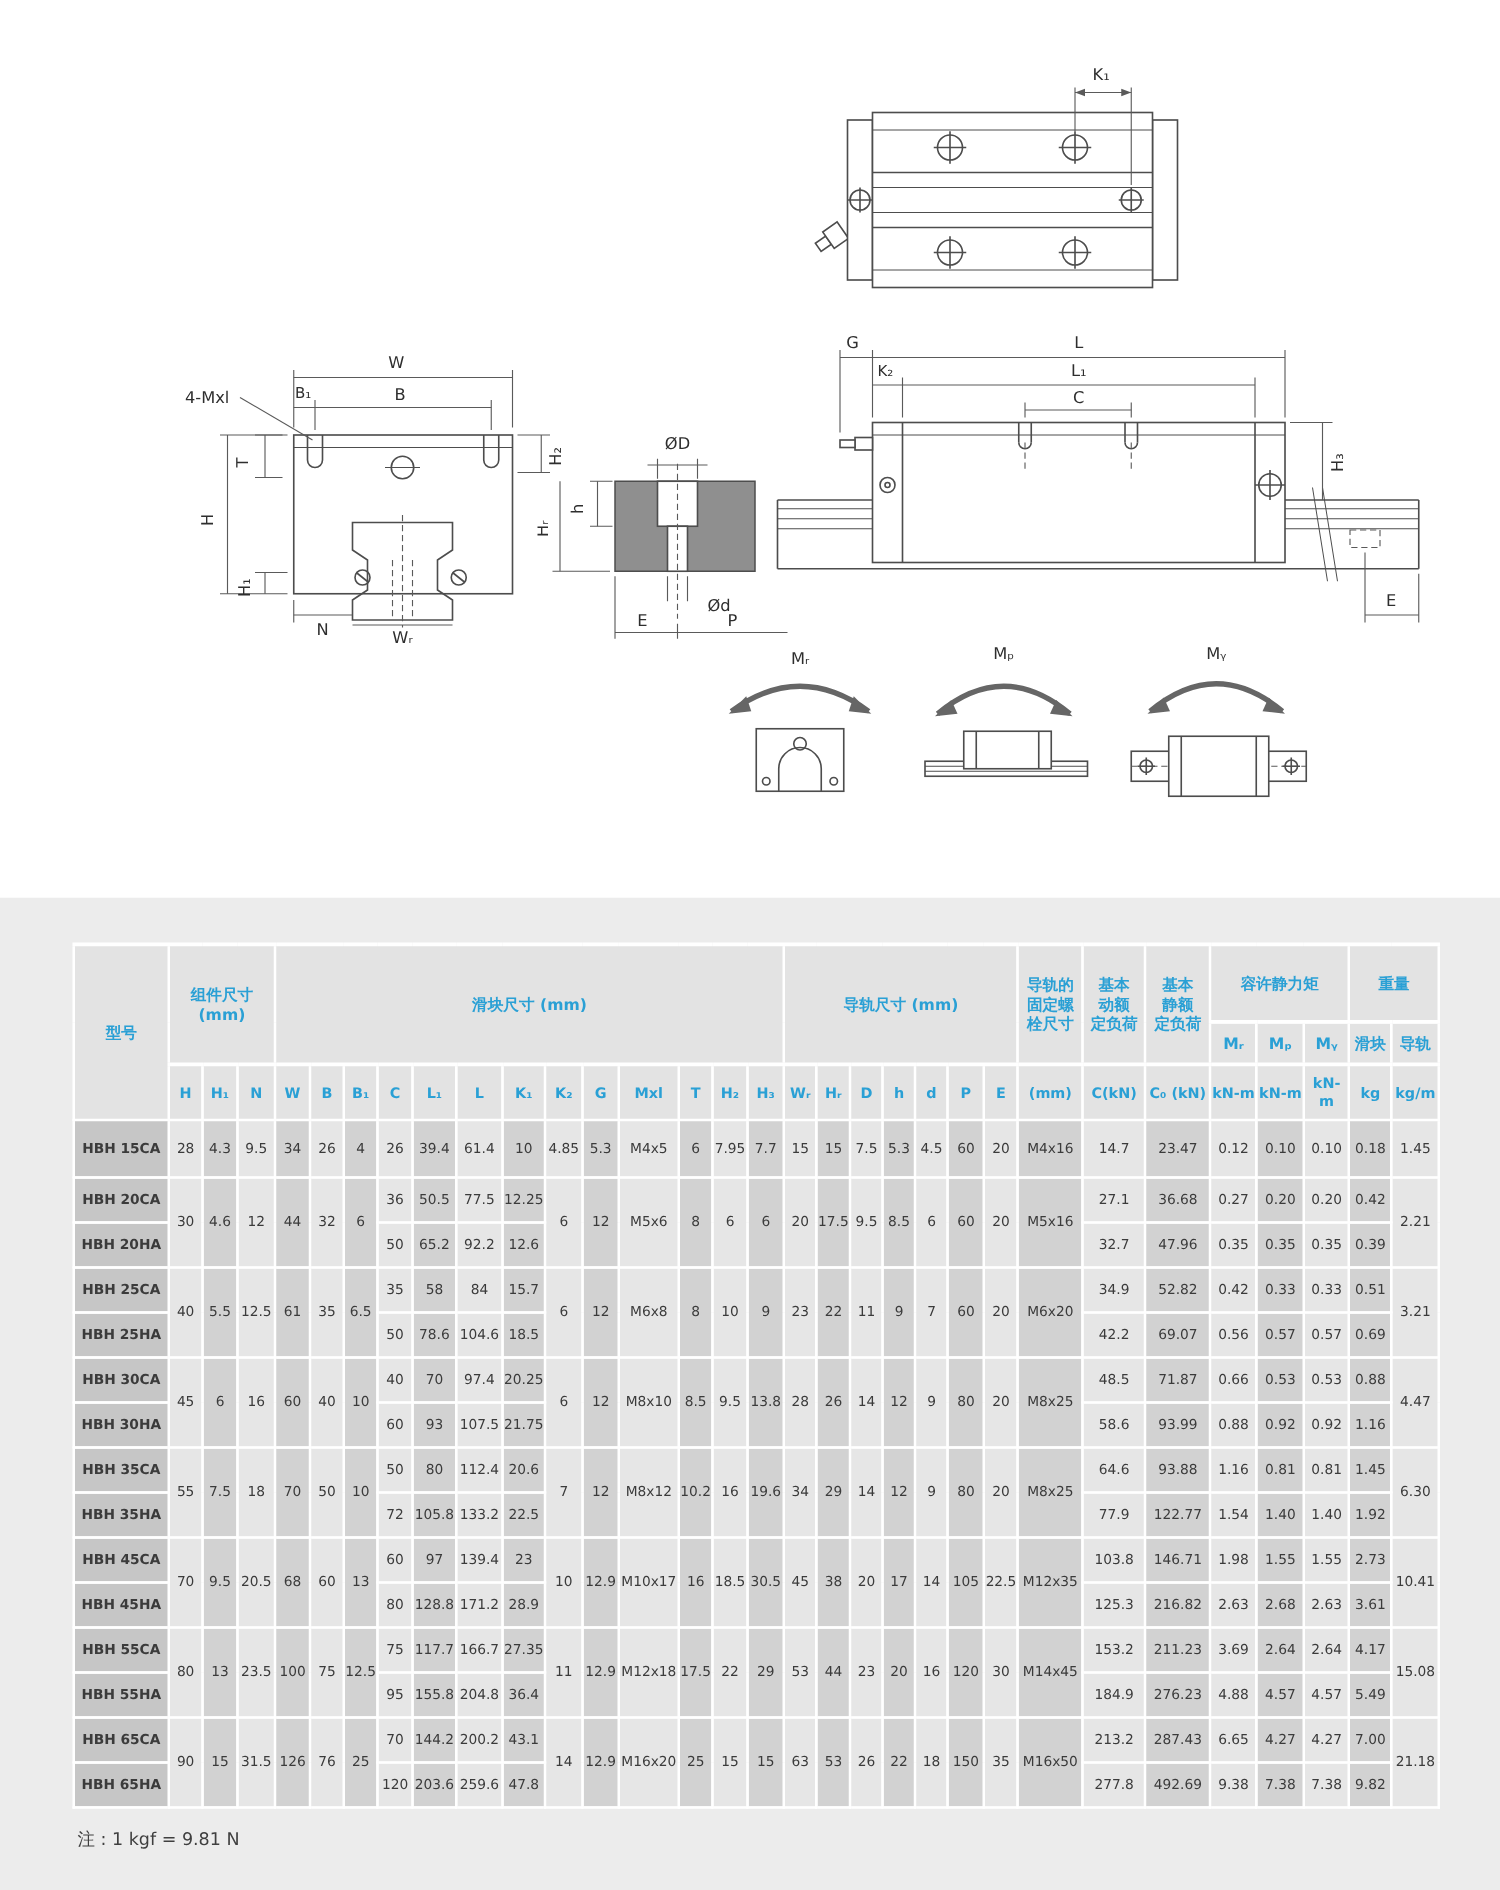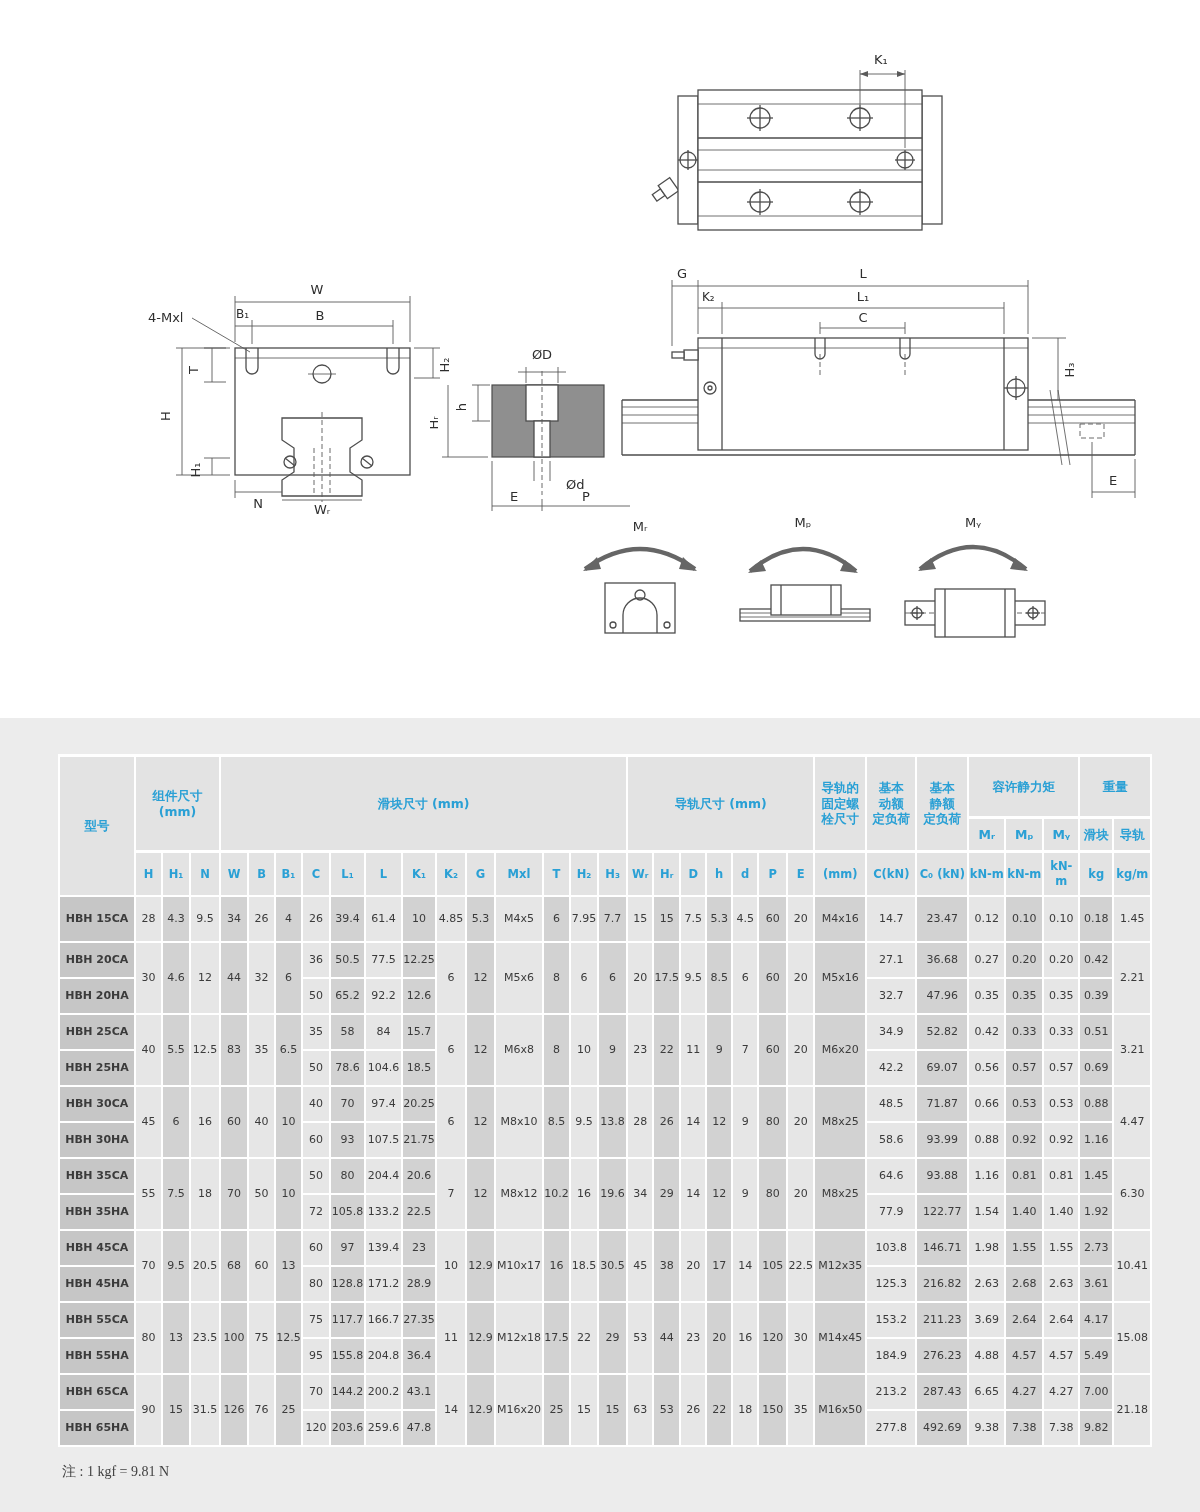--- a/index.html
+++ b/index.html
@@ -44,21 +44,21 @@
   table.spec tbody tr{height:36px;}
   table.spec tbody tr.tall{height:46px;}
   td.c-l{background:#e6e6e6;}
   td.c-d{background:#d2d2d2;}
   td.c-m{
     background:#c6c6c6;text-align:left;padding-left:7px;font-weight:bold;
     font-size:11.5px;color:#2f2f2f;white-space:nowrap;margin-left:12px;
   }
   td.ge,tr.ge td{border-bottom:4px solid #fff;}
   .note{
-    margin:16px 4px 0 4px;font-size:14px;color:#3f3f3f;font-family:Liberation Serif, serif;
+    margin:16px 4px 0 4px;font-size:14px;color:#3f3f3f;
   }
 </style>
 </head>
 <body>
 
 <div class="top-section">
 
   <svg class="drw" style="left:650px;top:50px;" width="320" height="210" viewBox="0 0 320 210">
     <g transform="rotate(-35 20 142)">
       <rect class="sf" x="4" y="134" width="10" height="8"></rect>
@@ -487,21 +487,21 @@
           <td class="c-l ge">0.35</td>
           <td class="c-d ge">0.35</td>
           <td class="c-l ge">0.35</td>
           <td class="c-d ge">0.39</td>
         </tr>
         <tr>
           <td class="c-m">HBH 25CA</td>
           <td class="c-l ge" rowspan="2">40</td>
           <td class="c-d ge" rowspan="2">5.5</td>
           <td class="c-l ge" rowspan="2">12.5</td>
-          <td class="c-d ge" rowspan="2">83</td>
+          <td class="c-d ge" rowspan="2">61</td>
           <td class="c-l ge" rowspan="2">35</td>
           <td class="c-d ge" rowspan="2">6.5</td>
           <td class="c-l">35</td>
           <td class="c-d">58</td>
           <td class="c-l">84</td>
           <td class="c-d">15.7</td>
           <td class="c-l ge" rowspan="2">6</td>
           <td class="c-d ge" rowspan="2">12</td>
           <td class="c-l ge" rowspan="2">M6x8</td>
           <td class="c-d ge" rowspan="2">8</td>
@@ -586,21 +586,21 @@
         <tr>
           <td class="c-m">HBH 35CA</td>
           <td class="c-l ge" rowspan="2">55</td>
           <td class="c-d ge" rowspan="2">7.5</td>
           <td class="c-l ge" rowspan="2">18</td>
           <td class="c-d ge" rowspan="2">70</td>
           <td class="c-l ge" rowspan="2">50</td>
           <td class="c-d ge" rowspan="2">10</td>
           <td class="c-l">50</td>
           <td class="c-d">80</td>
-          <td class="c-l">204.4</td>
+          <td class="c-l">112.4</td>
           <td class="c-d">20.6</td>
           <td class="c-l ge" rowspan="2">7</td>
           <td class="c-d ge" rowspan="2">12</td>
           <td class="c-l ge" rowspan="2">M8x12</td>
           <td class="c-d ge" rowspan="2">10.2</td>
           <td class="c-l ge" rowspan="2">16</td>
           <td class="c-d ge" rowspan="2">19.6</td>
           <td class="c-l ge" rowspan="2">34</td>
           <td class="c-d ge" rowspan="2">29</td>
           <td class="c-l ge" rowspan="2">14</td>

